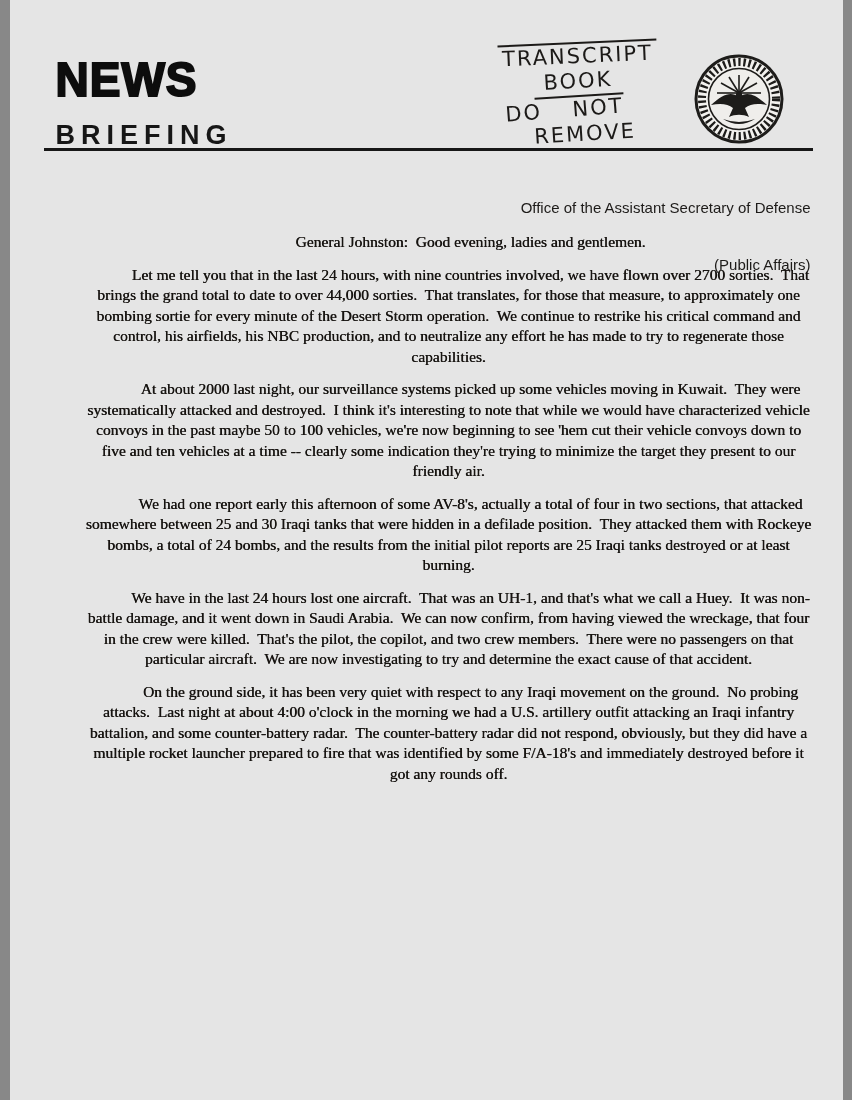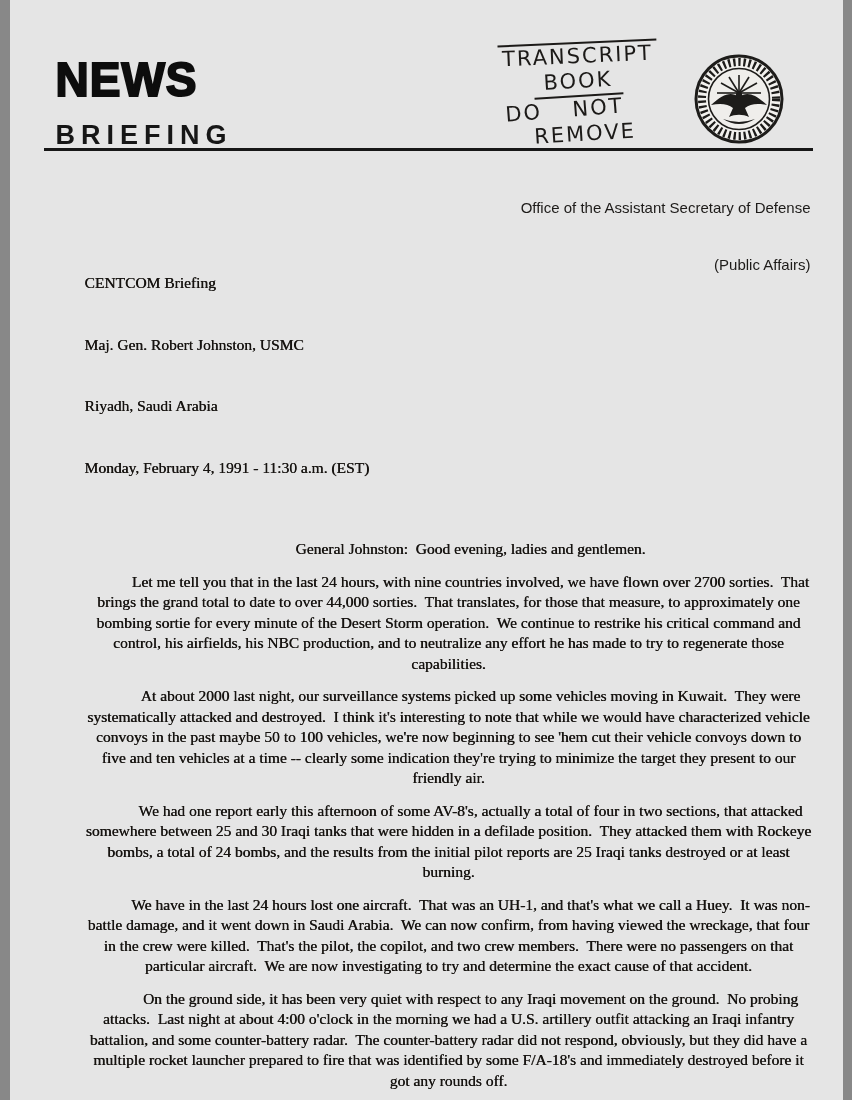--- a/index.html
+++ b/index.html
@@ -131,26 +131,20 @@
   </div>
 
   <div class="rule"></div>
 
   <div class="office">
     <div>Office of the Assistant Secretary of Defense</div>
     <div>(Public Affairs)</div>
   </div>
 
   <div class="doc-body">
-    <div class="briefing-header">
-      <div>CENTCOM Briefing</div>
-      <div>Maj. Gen. Robert Johnston, USMC</div>
-      <div>Riyadh, Saudi Arabia</div>
-      <div>Monday, February 4, 1991 - 11:30 a.m. (EST)</div>
-    </div>
 
     <p class="para">General Johnston:  Good evening, ladies and gentlemen.</p>
     <p class="para">Let me tell you that in the last 24 hours, with nine countries involved, we have flown over 2700 sorties.  That brings the grand total to date to over 44,000 sorties.  That translates, for those that measure, to approximately one bombing sortie for every minute of the Desert Storm operation.  We continue to restrike his critical command and control, his airfields, his NBC production, and to neutralize any effort he has made to try to regenerate those capabilities.</p>
     <p class="para">At about 2000 last night, our surveillance systems picked up some vehicles moving in Kuwait.  They were systematically attacked and destroyed.  I think it's interesting to note that while we would have characterized vehicle convoys in the past maybe 50 to 100 vehicles, we're now beginning to see 'hem cut their vehicle convoys down to five and ten vehicles at a time -- clearly some indication they're trying to minimize the target they present to our friendly air.</p>
     <p class="para">We had one report early this afternoon of some AV-8's, actually a total of four in two sections, that attacked somewhere between 25 and 30 Iraqi tanks that were hidden in a defilade position.  They attacked them with Rockeye bombs, a total of 24 bombs, and the results from the initial pilot reports are 25 Iraqi tanks destroyed or at least burning.</p>
     <p class="para">We have in the last 24 hours lost one aircraft.  That was an UH-1, and that's what we call a Huey.  It was non-battle damage, and it went down in Saudi Arabia.  We can now confirm, from having viewed the wreckage, that four in the crew were killed.  That's the pilot, the copilot, and two crew members.  There were no passengers on that particular aircraft.  We are now investigating to try and determine the exact cause of that accident.</p>
     <p class="para">On the ground side, it has been very quiet with respect to any Iraqi movement on the ground.  No probing attacks.  Last night at about 4:00 o'clock in the morning we had a U.S. artillery outfit attacking an Iraqi infantry battalion, and some counter-battery radar.  The counter-battery radar did not respond, obviously, but they did have a multiple rocket launcher prepared to fire that was identified by some F/A-18's and immediately destroyed before it got any rounds off.</p>
 
   </div>
 

